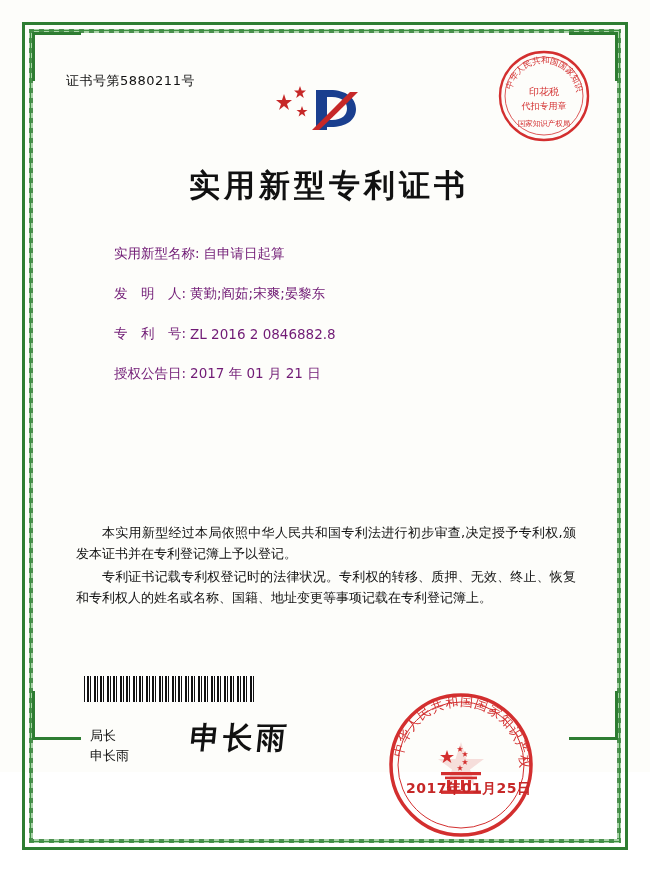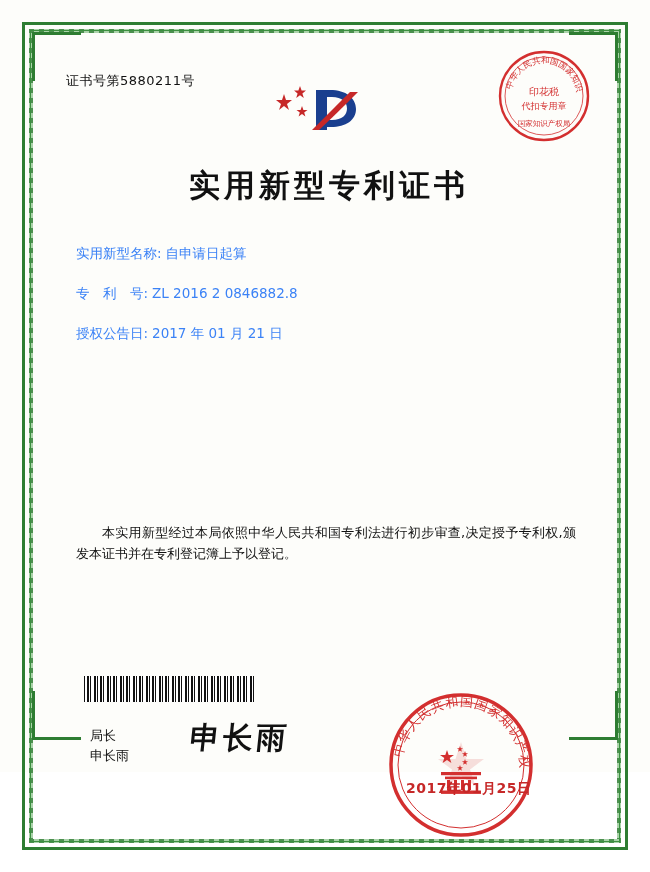--- a/index.html
+++ b/index.html
@@ -98,24 +98,25 @@
   }
 
   
   .fields {
     position: absolute;
     left: 76px; top: 245px;
     width: 500px;
   }
   .field-row {
     display: flex;
-    align-items: flex-start;
+    align-items: center;
     margin-bottom: 22px;
     font-size: 13.5px;
-    color: #3b82f6;
+    color: #701a75;
+    margin-left: 38px;
   }
   .field-label {
     white-space: pre;
     flex: 0 0 auto;
   }
   .field-value {
     margin-left: 4px;
   }
 
   
@@ -232,31 +233,36 @@
   </div>
 
   <div class="main-title">实用新型专利证书</div>
 
   <div class="fields">
     <div class="field-row">
       <span class="field-label">实用新型名称:</span>
       <span class="field-value">自申请日起算</span>
     </div>
     <div class="field-row">
+      <span class="field-label">发　明　人:</span>
+      <span class="field-value">黄勤;阎茹;宋爽;晏黎东</span>
+    </div>
+    <div class="field-row">
       <span class="field-label">专　利　号:</span>
       <span class="field-value">ZL 2016 2 0846882.8</span>
     </div>
     <div class="field-row">
       <span class="field-label">授权公告日:</span>
       <span class="field-value">2017 年 01 月 21 日</span>
     </div>
   </div>
 
   <div class="body-text">
     <p>本实用新型经过本局依照中华人民共和国专利法进行初步审查,决定授予专利权,颁发本证书并在专利登记簿上予以登记。</p>
+    <p>专利证书记载专利权登记时的法律状况。专利权的转移、质押、无效、终止、恢复和专利权人的姓名或名称、国籍、地址变更等事项记载在专利登记簿上。</p>
   </div>
 
   <div class="barcode"></div>
 
   <div class="sig-label">
     <div>局长</div>
     <div>申长雨</div>
   </div>
   <div class="sig-hand">申长雨</div>
 

